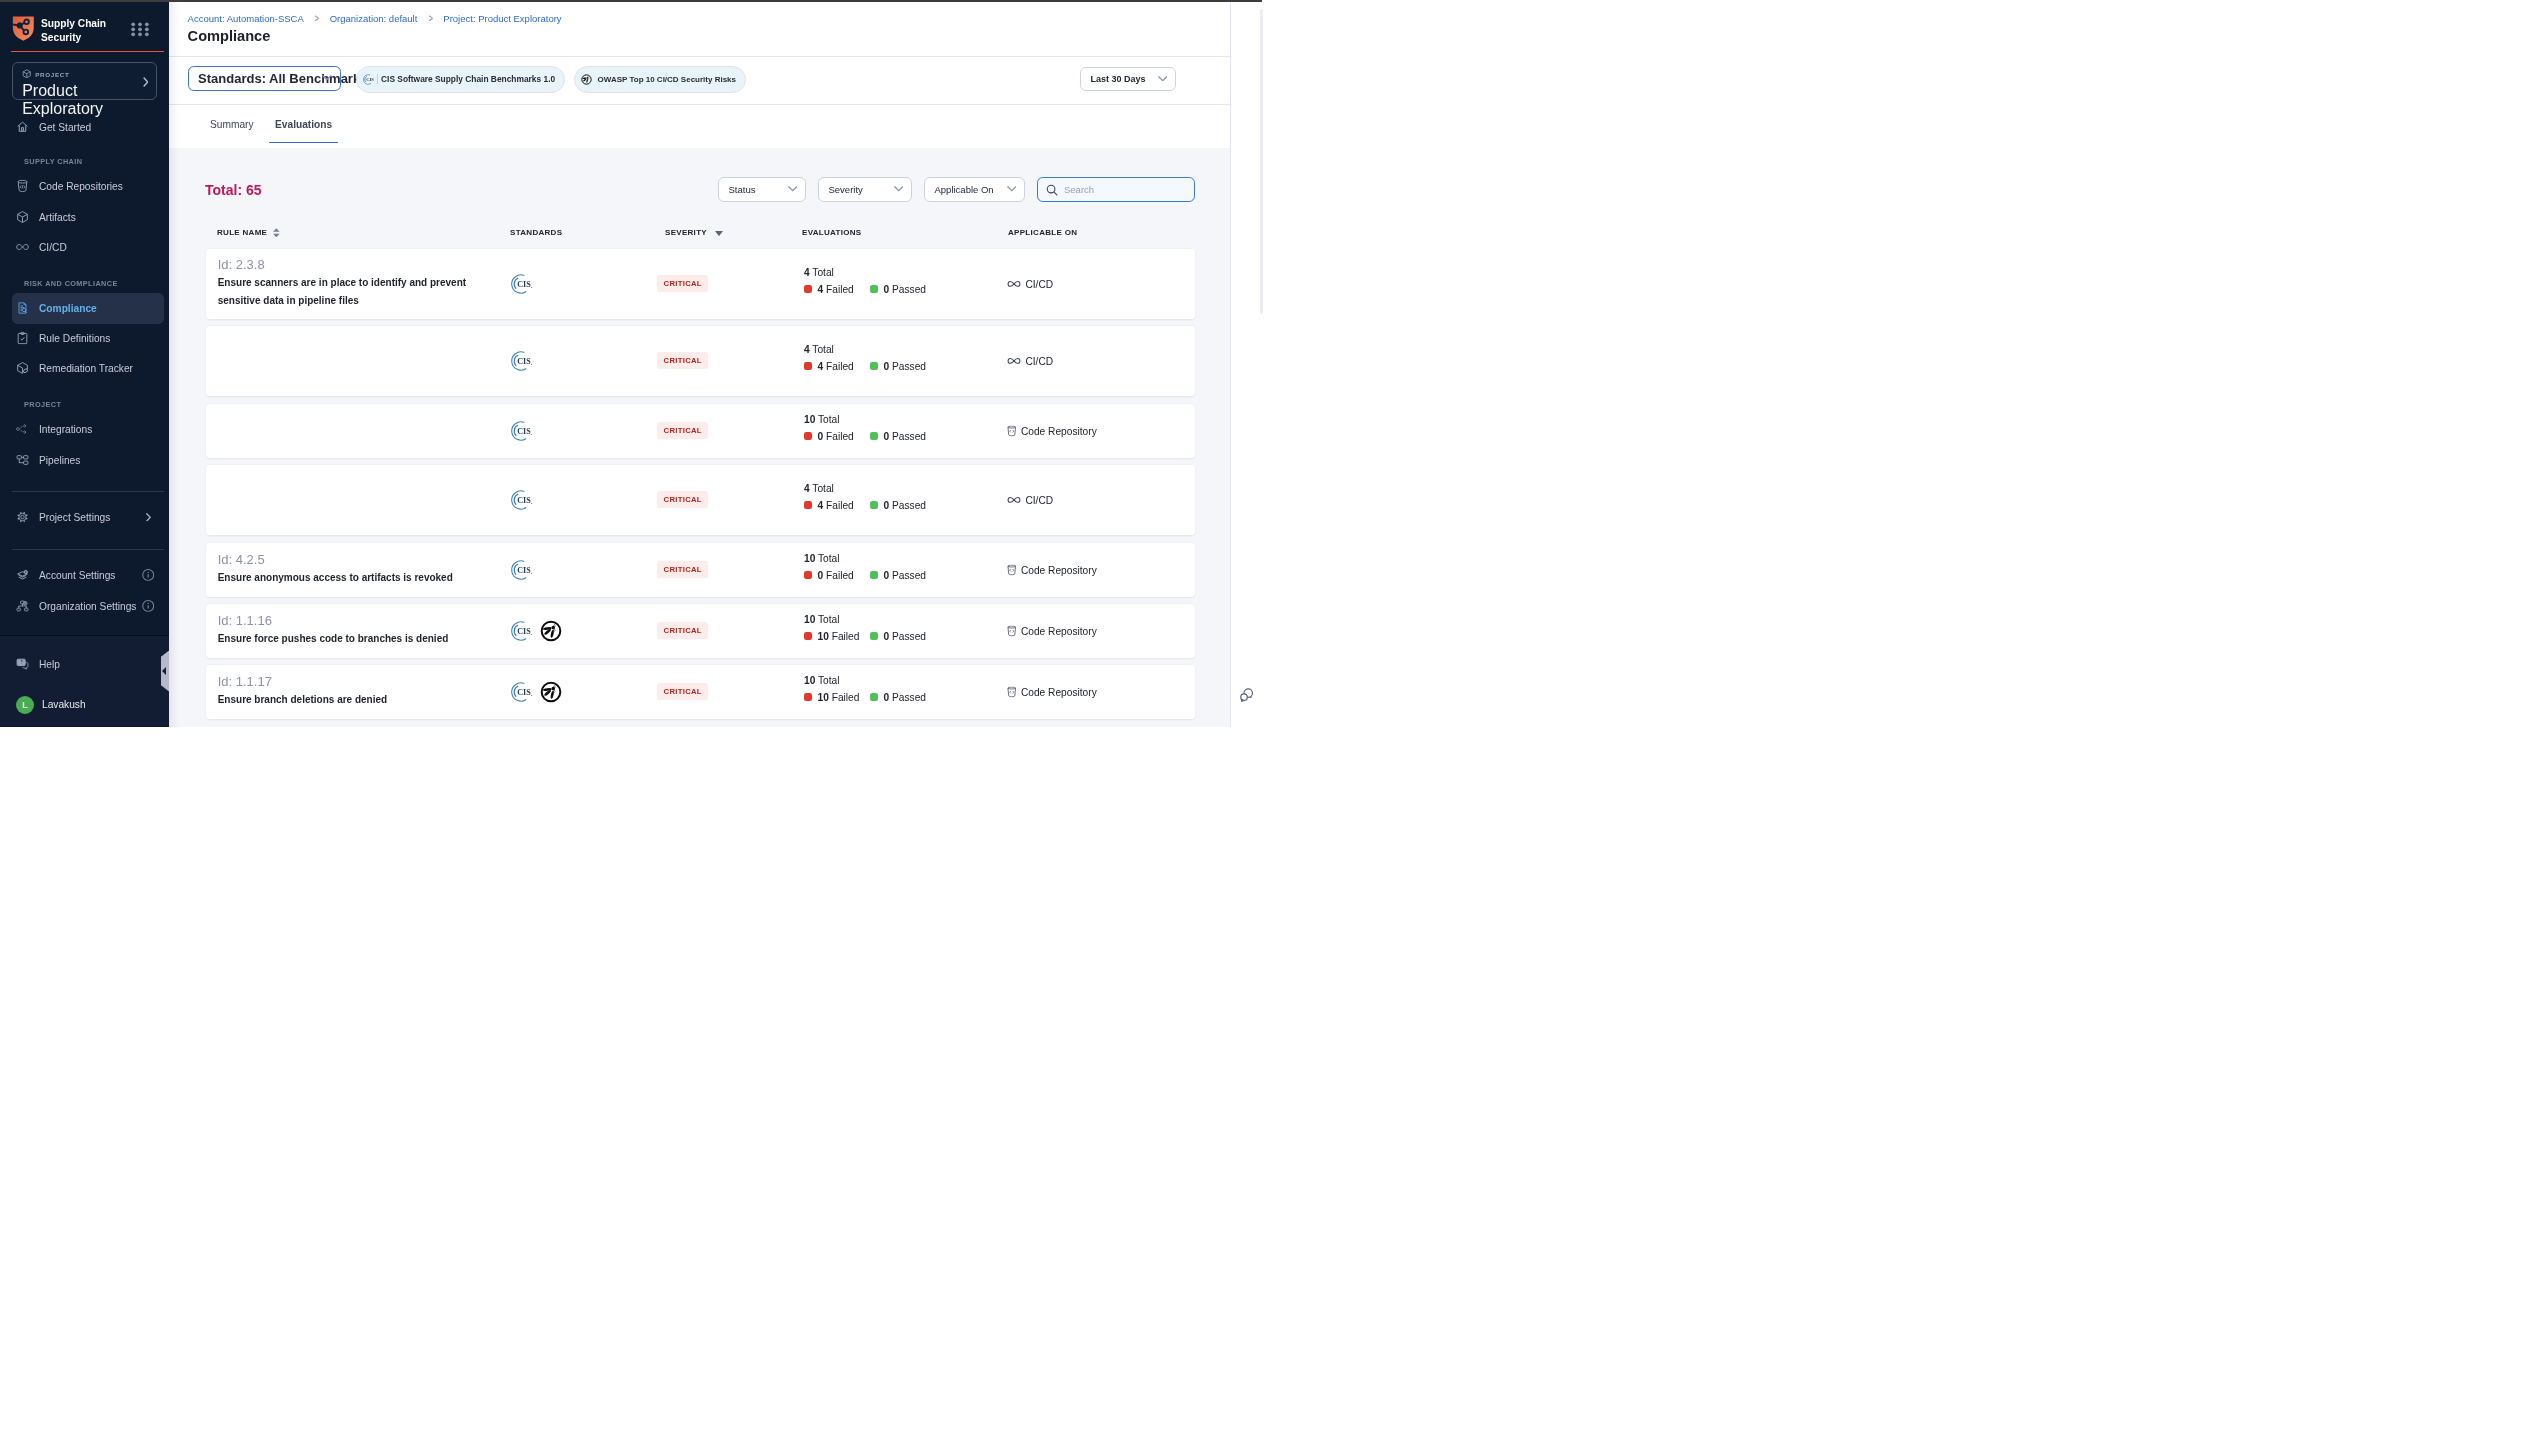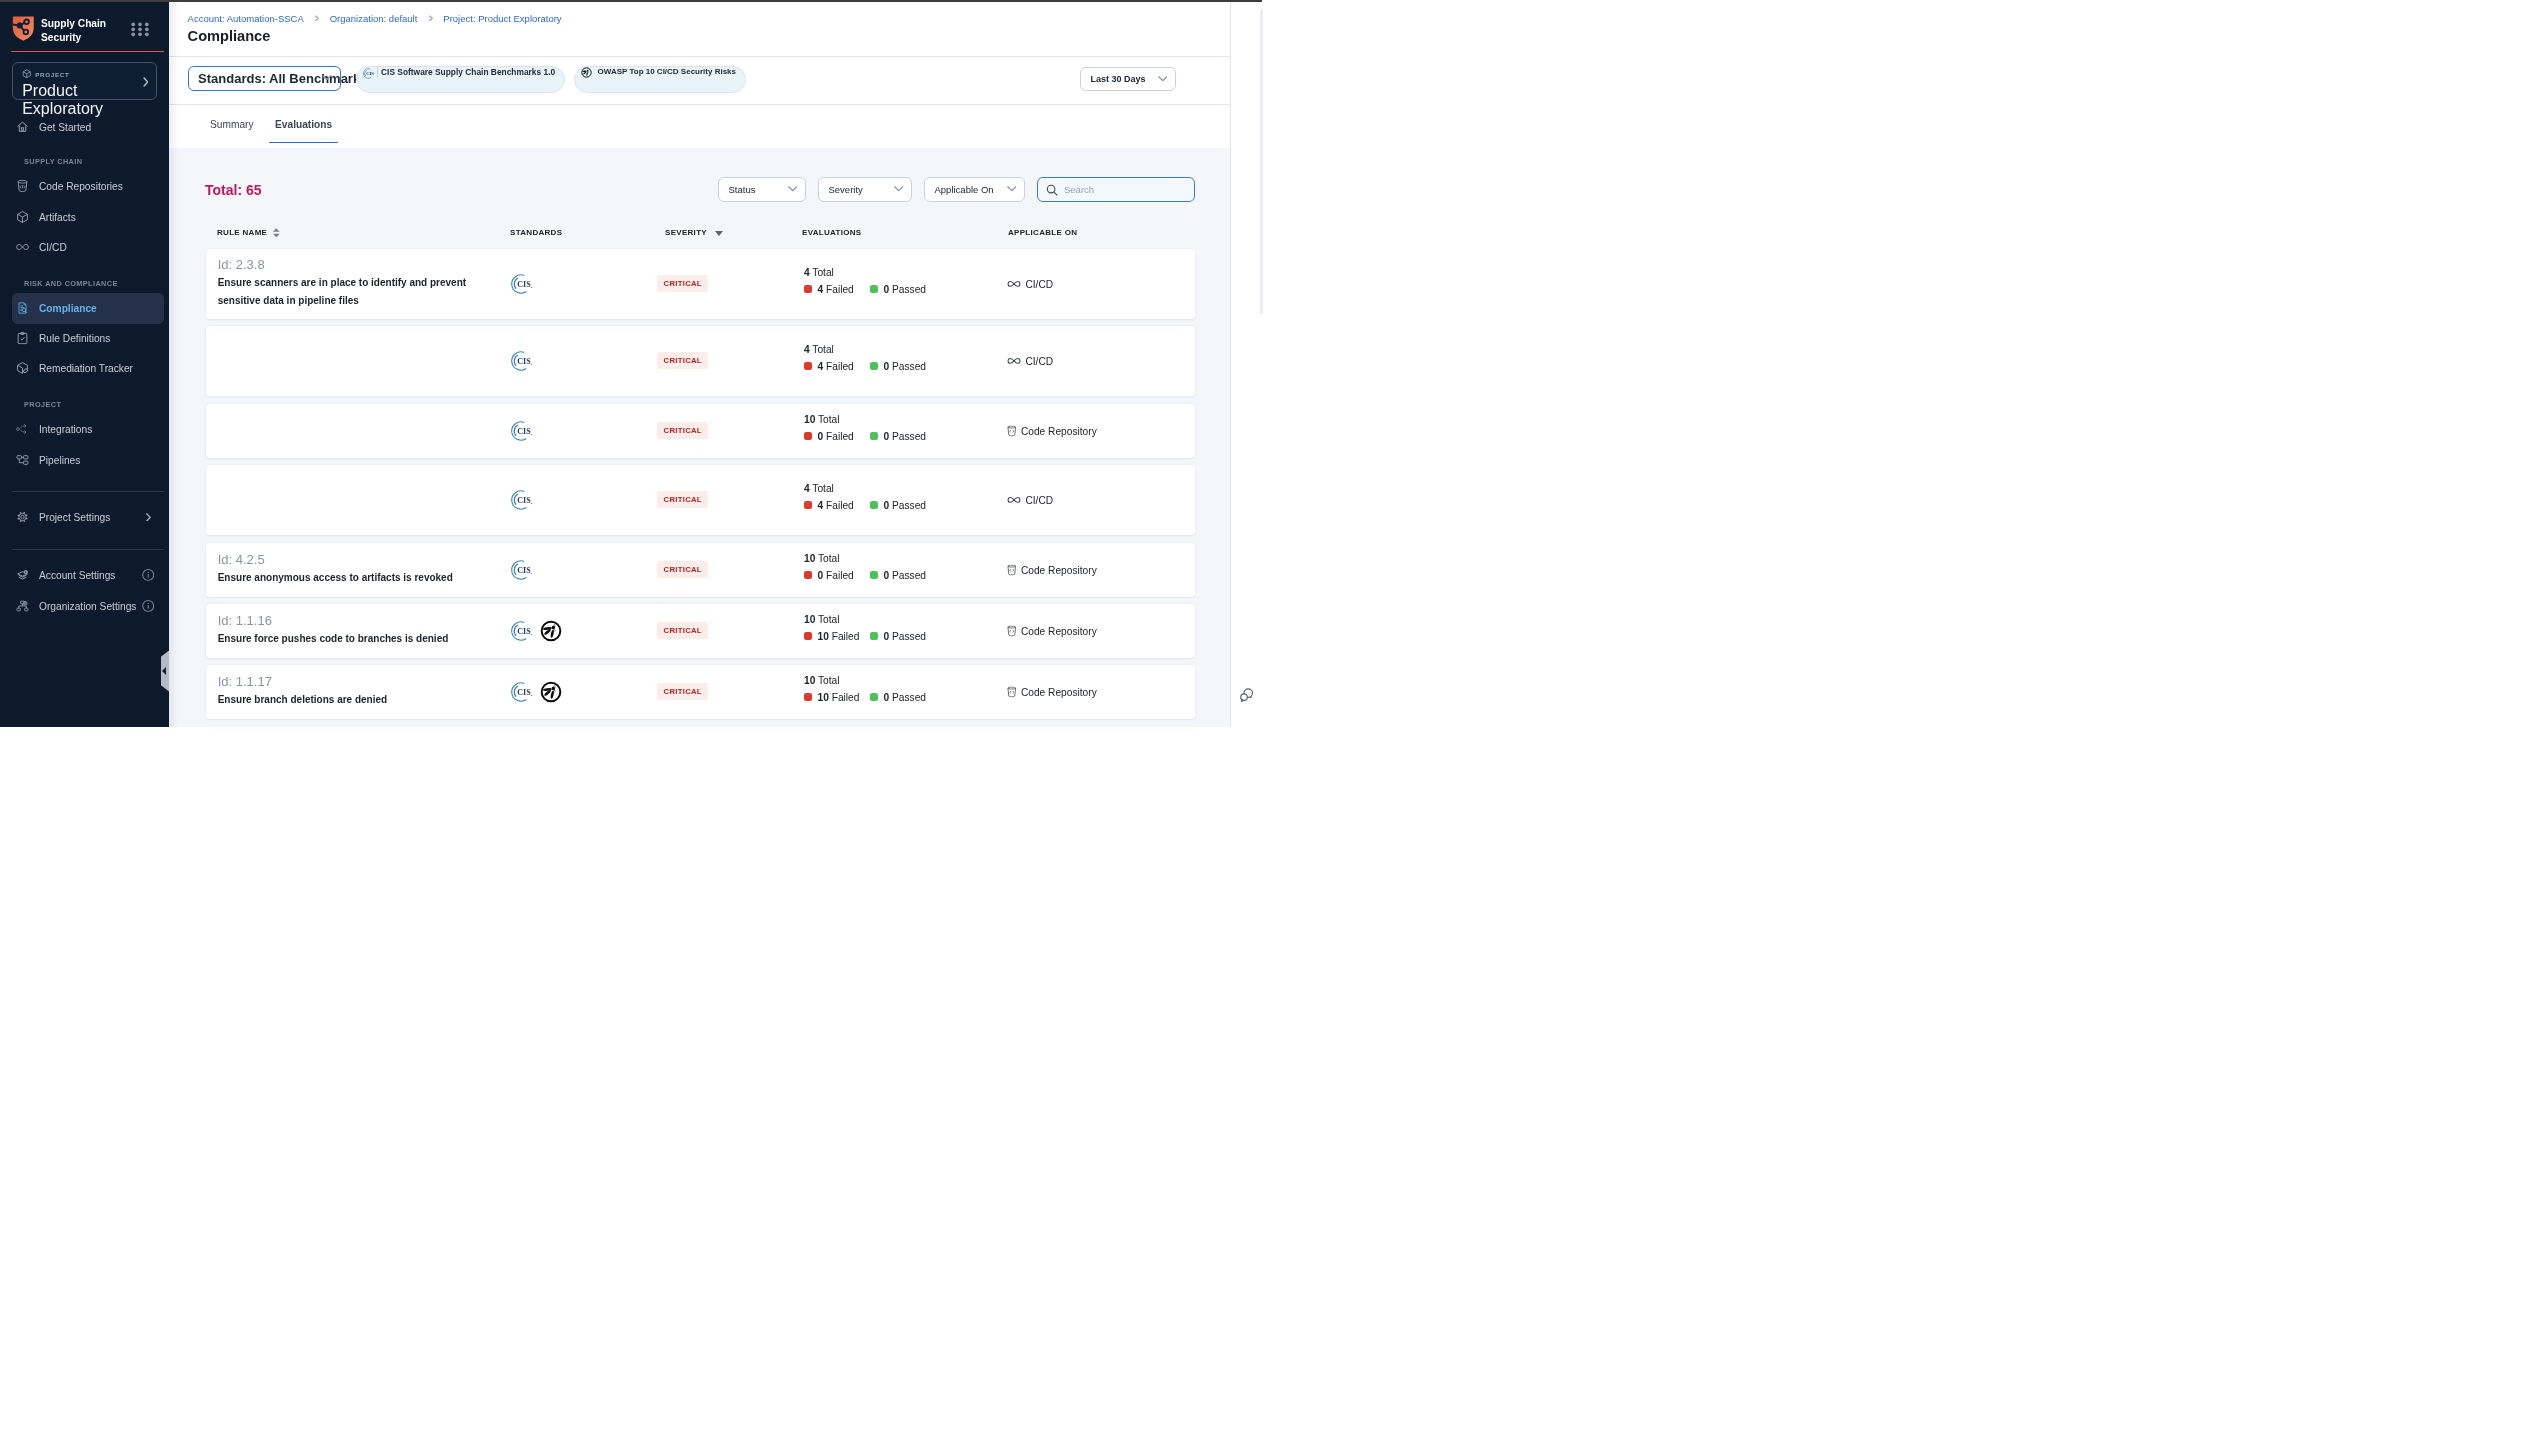--- a/index.html
+++ b/index.html
@@ -30,21 +30,21 @@
 #crumbs{position:absolute;left:18.6px;top:11.7px;font-size:9.5px;color:#8d95a8;white-space:nowrap}
 #crumbs a{color:#2e6ac6;text-decoration:none}
 #crumbs .s{display:inline-block;margin:0 10.2px;color:#98a0b0;transform:scale(.75,1.1);font-weight:bold}
 #h1{position:absolute;left:18.6px;top:26px;font-size:14.6px;font-weight:bold;color:#1e2028}
 .hdiv{position:absolute;left:0;width:1061px;height:0.7px;background:#e3e6ee}
 .selbox{position:absolute;background:#fff;border:0.7px solid #ccd1de;border-radius:5.8px;font-size:9.5px;color:#232838}
 .selbox .t{position:absolute;left:9.5px;top:50%;transform:translateY(-50%);white-space:nowrap}
 .selbox .c{position:absolute;right:8px;top:50%;transform:translateY(-50%)}
 #stdsel{left:18.6px;top:64px;width:153px;height:25.6px;border:1.1px solid #3a72c8}
 #stdsel .t{font-size:13px;font-weight:bold}
-.chip{position:absolute;top:64px;height:27px;border-radius:14px;background:#e9f3fa;border:0.7px solid #dfe2ee;display:flex;align-items:flex-start;padding:0 8.8px 0 5.8px;font-size:8.4px;font-weight:bold;color:#272c3a;white-space:nowrap}
+.chip{position:absolute;top:64px;height:27px;border-radius:14px;background:#e9f3fa;border:0.7px solid #dfe2ee;display:flex;align-items:center;padding:0 8.8px 0 5.8px;font-size:8.4px;font-weight:bold;color:#272c3a;white-space:nowrap}
 #chip1{left:187px}
 #chip2{left:405px}
 #chip1 .pipe{width:0.7px;height:10.2px;background:#c2d2e2;margin:0 3.7px 0 2.2px}
 #last30{left:911px;top:65px;width:96px;height:24px}
 #last30 .t{font-size:9px;font-weight:bold}
 #tabs .tb{position:absolute;top:117px;font-size:10.2px;color:#3f4656}
 #tabsum{left:41px}
 #tabeval{left:106px;font-weight:bold;color:#15171f}
 #tabline{position:absolute;left:100px;top:140px;width:69px;height:1.8px;background:#2d6ac8;border-radius:1.5px}
 #content{position:absolute;left:0;top:146px;width:1061px;height:579px;background:#f5f6fa}
@@ -225,20 +225,34 @@
         <path d="M17 4.4 V5 M17 9 V9.6 M14.4 7 H15 M19 7 H19.6 M15.2 5.2 L15.6 5.6 M18.4 8.4 L18.8 8.8 M18.8 5.2 L18.4 5.6 M15.6 8.4 L15.2 8.8"></path>
         <circle cx="17" cy="7" r="1.6"></circle>
       </svg>
       <div class="tx">Organization Settings</div>
       <svg class="inf" width="12.4" height="12.4" viewBox="0 0 17 17" fill="none" stroke="#7d8499" stroke-width="1.4">
         <circle cx="8.5" cy="8.5" r="7.5"></circle>
         <path d="M8.5 7.5 V12" stroke-width="1.6"></path>
         <circle cx="8.5" cy="5" r=".9" fill="#7d8499" stroke="none"></circle>
       </svg>
     </div>
+ <div id="sbot">
+  <div class="nav" style="top:16px">
+        <svg class="ic" viewBox="0 0 24 24" fill="none" stroke="#99a1b5" stroke-width="1.6">
+          <rect x="2" y="3" width="15" height="12" rx="2" fill="#99a1b5"></rect>
+          <path d="M9.5 6 C9.5 5 11.5 4.8 11.5 6.2 C11.5 7.2 10.5 7 10.5 8.2 M10.5 10.2 V10.6" stroke="#15203a" stroke-width="1.5"></path>
+          <path d="M17 9 H19 C20.6 9 22 10 22 12 V16 C22 18 20.6 19 19 19 H18 L19.5 21.5 L14.5 19 H12"></path>
+        </svg>
+        <div class="tx">Help</div>
+      </div>
+  <div style="position:absolute;top:69px;width:100%">
+        <div id="avatar">L</div>
+        <div style="position:absolute;left:42px;top:-5.8px;font-size:10.2px;color:#e8eaf0">Lavakush</div>
+      </div>
+ </div>
  <div id="handle"></div>
 </div>
 <div id="main">
  <div id="lshadow"></div>
  <div id="crumbs"><a>Account: Automation-SSCA</a><span class="s">&gt;</span><a>Organization: default</a><span class="s">&gt;</span><a>Project: Product Exploratory</a></div>
  <div id="h1">Compliance</div>
  <div class="hdiv" style="top:54px"></div>
  <div class="selbox" id="stdsel">
       <span class="t">Standards: All Benchmarks</span>
       <svg class="c" width="9.5" height="5.8" viewBox="0 0 13 8" fill="none" stroke="#8e93ad" stroke-width="1.8" stroke-linecap="round">

